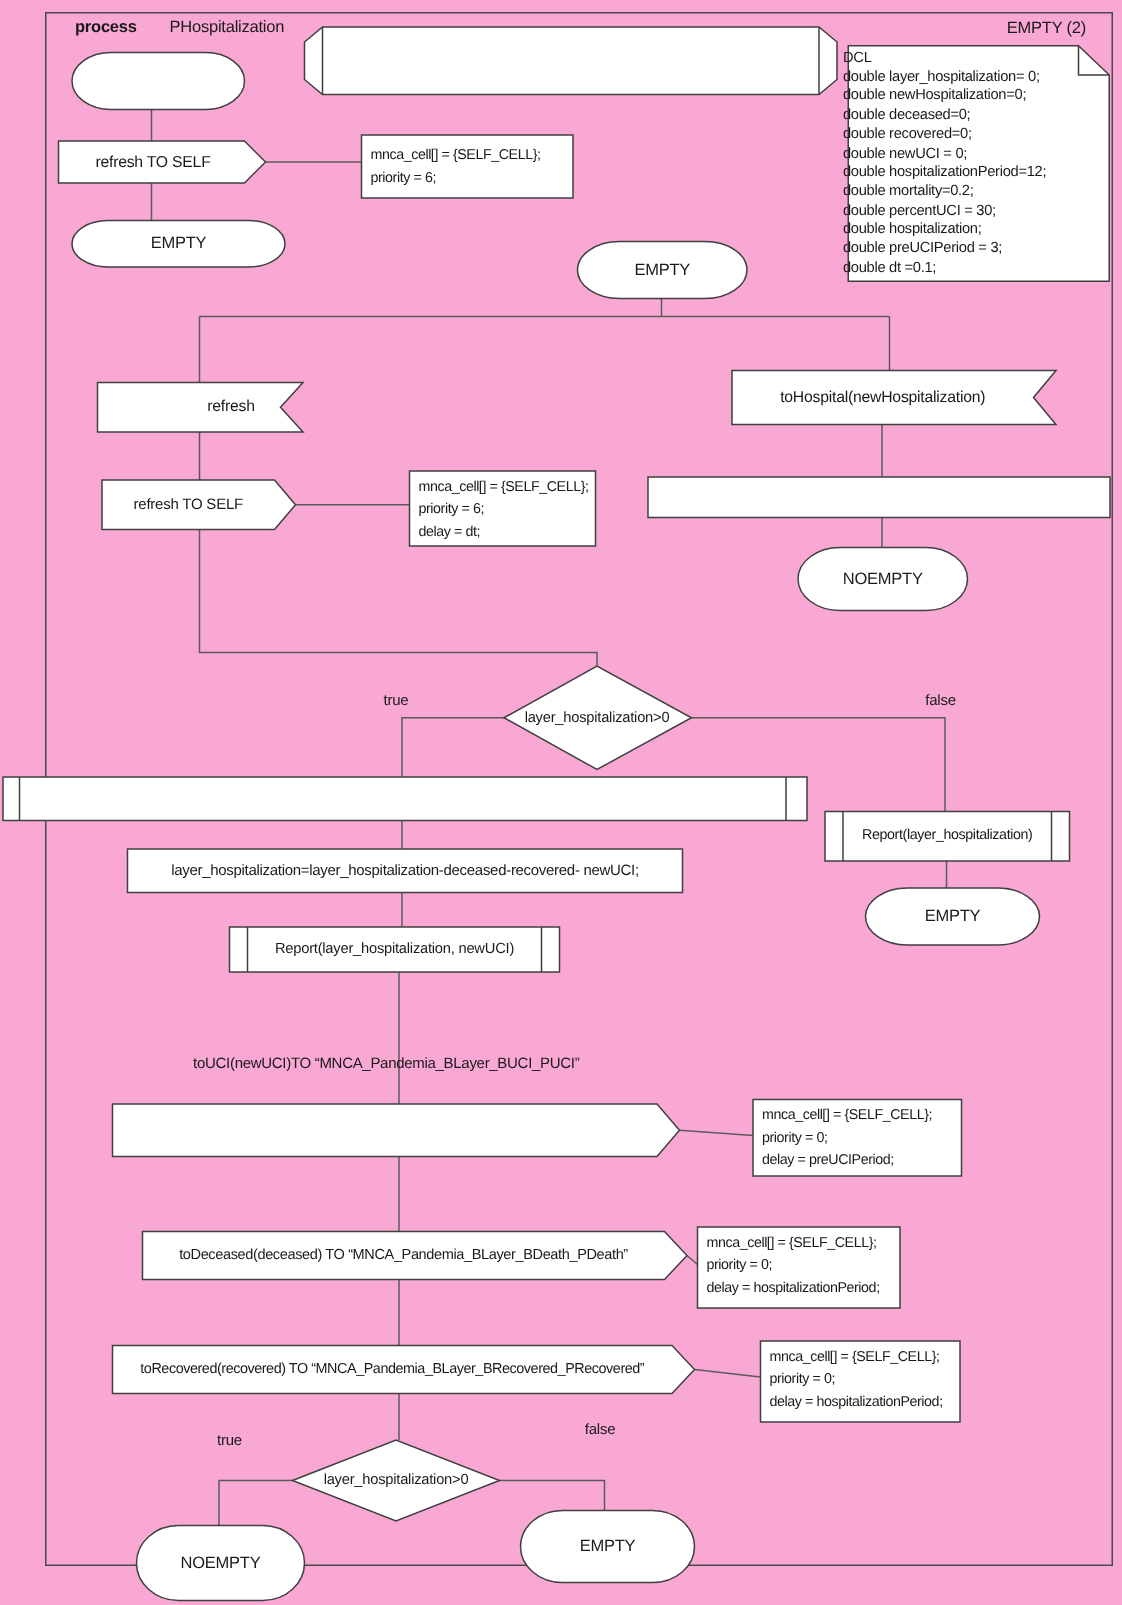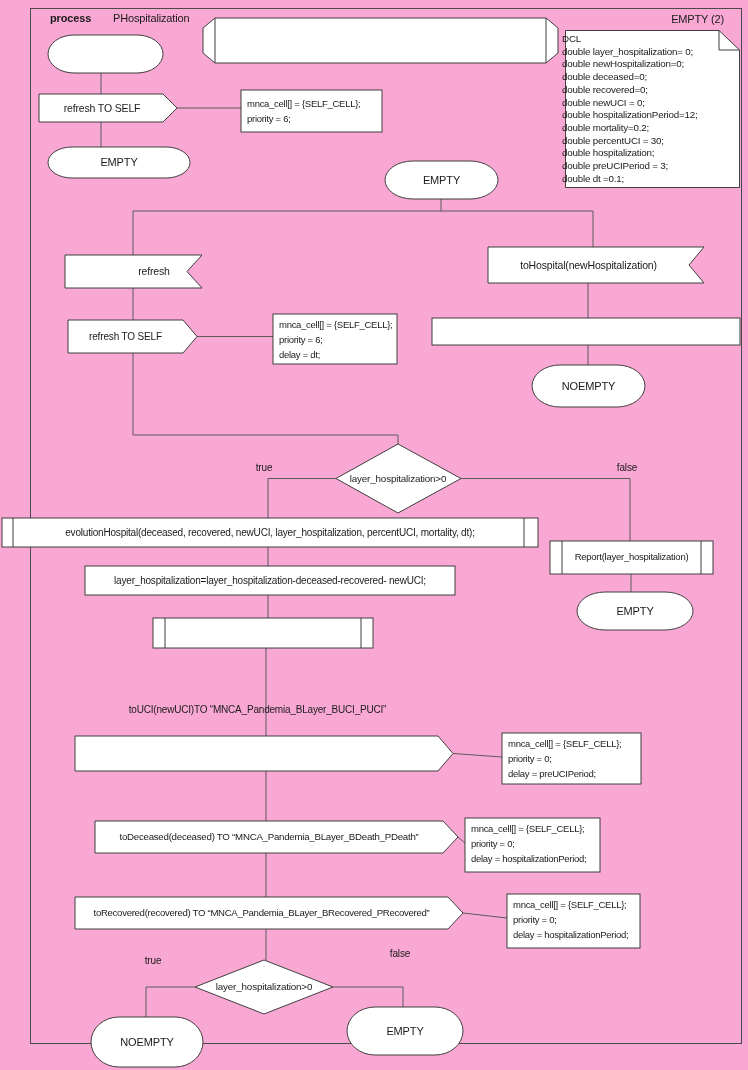--- a/index.html
+++ b/index.html
@@ -169,22 +169,22 @@
     <div class="note-line">priority = 6;</div>
     <div class="note-line">delay = dt;</div>
   </div>
 
   <div class="lbl f11" style="left:532px;top:365px;width:113px;height:42px;">NOEMPTY</div>
 
   <div class="lbl f98" style="left:330px;top:465px;width:136px;height:27px;">layer_hospitalization&gt;0</div>
   <div class="lbl f10" style="left:244px;top:461px;width:40px;height:13px;">true</div>
   <div class="lbl f10" style="left:605px;top:461px;width:44px;height:13px;">false</div>
 
-  <div class="lbl f10" style="left:20px;top:518px;width:500px;height:29px;letter-spacing:-0.2px;">evolutionHospital(deceased, recovered, newUCI, layer_hospitalization, percentUCI, mortality, dt);</div>
   <div class="lbl f10" style="left:90px;top:566px;width:360px;height:29px;letter-spacing:-0.2px;">layer_hospitalization=layer_hospitalization-deceased-recovered- newUCI;</div>
+  <div class="lbl f98" style="left:167px;top:618px;width:192px;height:30px;">Report(layer_hospitalization, newUCI)</div>
 
   <div class="lbl f95" style="left:564px;top:541px;width:135px;height:33px;">Report(layer_hospitalization)</div>
   <div class="lbl f11" style="left:577px;top:592px;width:116px;height:38px;">EMPTY</div>
 
   <div class="lbl f10" style="left:80px;top:692px;width:355px;height:35px;letter-spacing:-0.2px;">toUCI(newUCI)TO “MNCA_Pandemia_BLayer_BUCI_PUCI”</div>
   <div class="note-block" style="left:508px;top:736px;">
     <div class="note-line">mnca_cell[] = {SELF_CELL};</div>
     <div class="note-line">priority = 0;</div>
     <div class="note-line">delay = preUCIPeriod;</div>
   </div>

